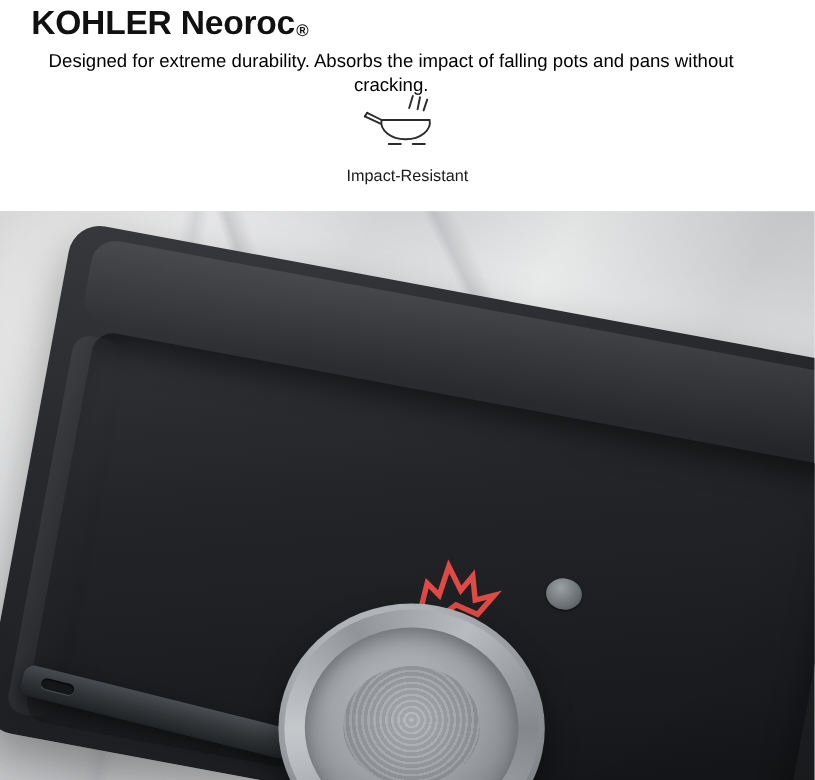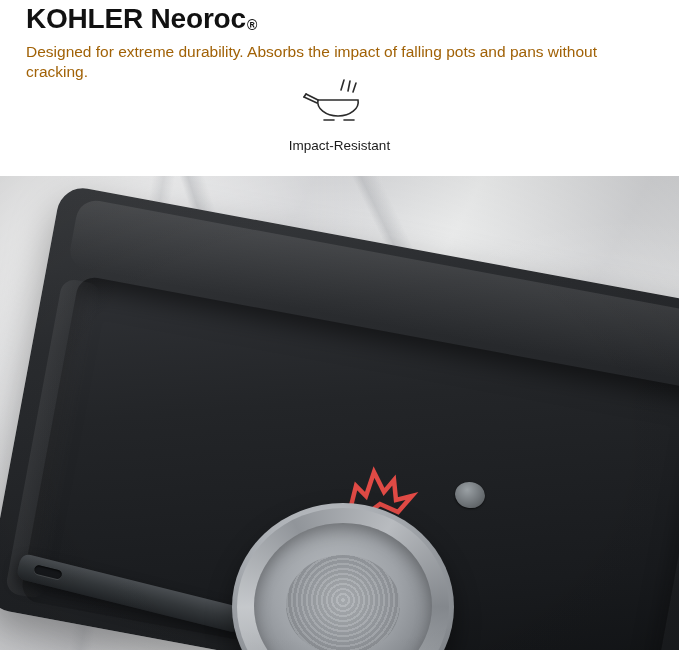--- a/index.html
+++ b/index.html
@@ -43,23 +43,24 @@
     font-size: 14px;
     font-weight: bold;
     vertical-align: baseline;
     position: relative;
     top: 2px;
     margin-left: 1px;
   }
   .subhead {
     margin: 2px 0 0 0;
     font-size: 15.5px;
-    color: #a16207;
+    color: #000000;
     line-height: 20px;
     max-width: 600px;
+    text-align: center;
   }
 
   
   .icon-block {
     position: absolute;
     left: 0;
     top: 76px;
     width: 679px;
     text-align: center;
   }

